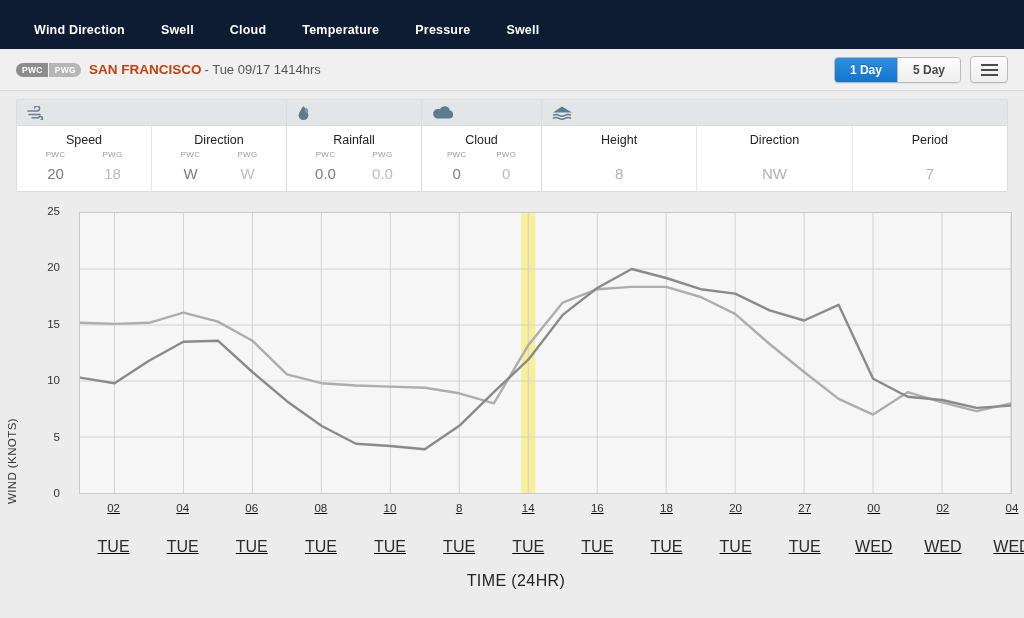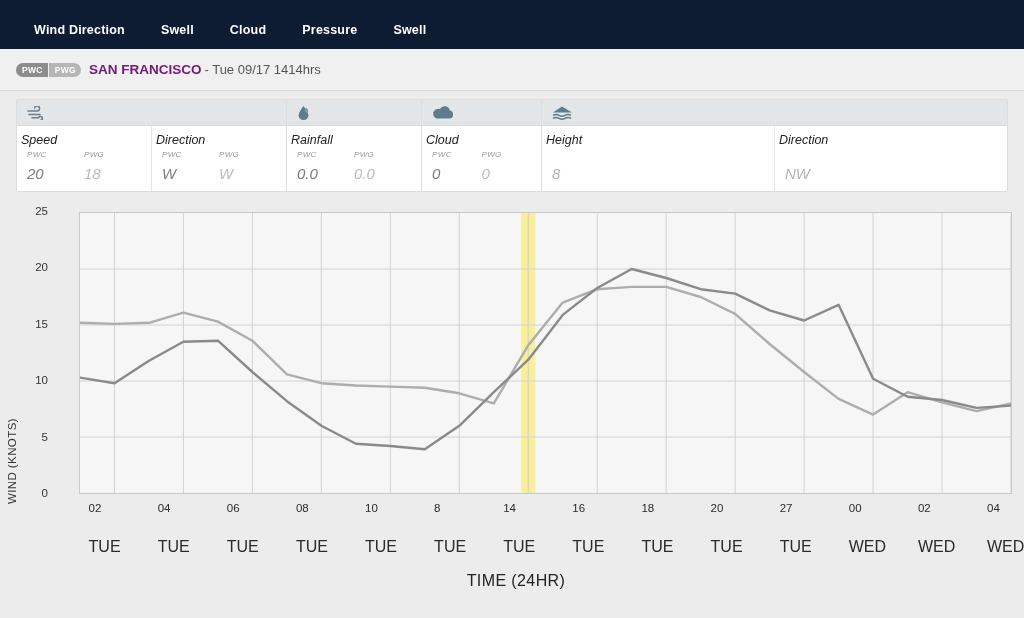--- a/index.html
+++ b/index.html
@@ -47,21 +47,21 @@
     align-items: center;
     padding: 0 16px;
   }
   .pw-badges { display: flex; margin-right: 8px; }
   .pw-badge {
     font-size: 8.5px; font-weight: bold; color: #ffffff;
     padding: 2px 5px 2px 6px; letter-spacing: .3px;
   }
   .pw-badge.pwc { background: #8d8d8d; border-radius: 8px 0 0 8px; }
   .pw-badge.pwg { background: #b6b6b6; border-radius: 0 8px 8px 0; margin-left: 1px; }
-  .loc-name { font-size: 13.5px; font-weight: bold; color: #701a75; }
+  .loc-name { font-size: 13.5px; font-weight: bold; color: #c2410c; }
   .loc-date { font-size: 13px; color: #555; margin-left: 3px; }
   .locbar-right { margin-left: auto; display: flex; align-items: center; gap: 9px; }
   .daytoggle {
     display: flex;
     border: 1px solid #b9b9b9;
     border-radius: 4px;
     overflow: hidden;
     box-shadow: 0 1px 1px rgba(0,0,0,.06);
   }
   .day-btn {
@@ -102,23 +102,22 @@
     height: 26px;
     background: #e3e6e8;
     border-bottom: 1px solid #dcdcdc;
     display: flex; align-items: center;
     padding-left: 9px;
   }
   .grp-cols { display: flex; flex: 1; }
   .col {
     flex: 1;
     padding: 7px 4px 9px 4px;
-    text-align: left;
+    text-align: center;
     border-right: 1px solid #e6e6e6;
-    font-style: italic;
   }
   .col:last-child { border-right: none; }
   .col-title { font-size: 12.5px; color: #222; margin-bottom: 3px; }
   .col-subrow { display: flex; justify-content: space-around; padding: 0 6px; }
   .col-sub { font-size: 8px; color: #9a9a9a; letter-spacing: .3px; flex: 1; }
   .col-valrow { display: flex; justify-content: space-around; padding: 0 6px; margin-top: 6px; }
   .col-val { font-size: 15px; color: #8a8a8a; flex: 1; }
   .col-val.pwc { color: #7d7d7d; }
   .col-val.pwg { color: #bcbcbc; }
   .col-val.single { color: #b2b2b2; }
@@ -131,61 +130,73 @@
 
   
   .chart-area { position: relative; height: 400px; margin-top: 12px; }
   .ylabel {
     position: absolute; left: 6px; top: 300px;
     transform: rotate(-90deg); transform-origin: left top;
     font-size: 11.5px; color: #333; letter-spacing: .4px;
     white-space: nowrap;
   }
   .ytick {
-    position: absolute; right: 16px; width: 100%;
+    position: absolute; right: 4px; width: 100%;
     text-align: right; font-size: 11.5px; color: #333;
   }
   .ytick-col { position: absolute; left: 28px; top: 0; width: 36px; height: 290px; }
   .plot {
     position: absolute; left: 79px; top: 8px;
     width: 933px; height: 282px;
     background: #f6f6f6;
     border: 1px solid #c9c9c9;
   }
   .plot svg { display: block; }
   .xticks {
     position: absolute; left: 79px; top: 298px; width: 933px; height: 55px;
   }
-  .xtick { position: absolute; width: 50px; }
+  .xtick { position: absolute; text-align: center; width: 50px; text-decoration: underline; }
   .xtick .hh { font-size: 11.5px; color: #2a2a2a; display: block; }
   .xtick .dd { font-size: 16px; color: #2a2a2a; display: block; margin-top: 24px; }
   .xaxis-label {
     position: absolute; left: 4px; top: 368px; width: 100%;
     text-align: center; font-size: 16px; color: #222; letter-spacing: .4px;
   }
 </style>
 </head>
 <body>
 
 <div class="navbar">
   <div class="nav-tab">Wind Direction</div>
   <div class="nav-tab">Swell</div>
   <div class="nav-tab">Cloud</div>
+  <div class="nav-tab">Temperature</div>
   <div class="nav-tab">Pressure</div>
   <div class="nav-tab">Swell</div>
 </div>
 
 <div class="locbar">
   <div class="pw-badges">
     <span class="pw-badge pwc">PWC</span>
     <span class="pw-badge pwg">PWG</span>
   </div>
   <span class="loc-name">SAN FRANCISCO</span>
   <span class="loc-date">- Tue 09/17 1414hrs</span>
 
+  <div class="locbar-right">
+    <div class="daytoggle">
+      <div class="day-btn active">1 Day</div>
+      <div class="day-btn">5 Day</div>
+    </div>
+    <div class="menu-btn">
+      <span></span>
+      <span></span>
+      <span></span>
+    </div>
+  </div>
 </div>
 
 <div class="summary-wrap">
   <div class="summary">
 
     <div class="grp grp-wind">
       <div class="grp-icon">
         <svg width="22" height="14" viewBox="0 0 22 14" aria-hidden="true">
           <path d="M2 5 H11 a2.5 2.5 0 1 0 -2.4 -3.1" fill="none" stroke="#6d7f8c" stroke-width="1.6" stroke-linecap="round"></path>
           <path d="M3 8.5 H14" fill="none" stroke="#6d7f8c" stroke-width="1.6" stroke-linecap="round"></path>
@@ -279,20 +290,29 @@
             <span class="col-val single">8</span>
           </div>
         </div>
         <div class="col">
           <div class="col-title">Direction</div>
           <div class="col-subrow">
               <span class="col-sub">&nbsp;</span>
             </div>
           <div class="col-valrow">
             <span class="col-val single">NW</span>
+          </div>
+        </div>
+        <div class="col">
+          <div class="col-title">Period</div>
+          <div class="col-subrow">
+              <span class="col-sub">&nbsp;</span>
+            </div>
+          <div class="col-valrow">
+            <span class="col-val single">7</span>
           </div>
         </div>
       </div>
     </div>
 
   </div>
 </div>
 
 <div class="chart-area">
   <div class="ylabel">WIND (KNOTS)</div>

